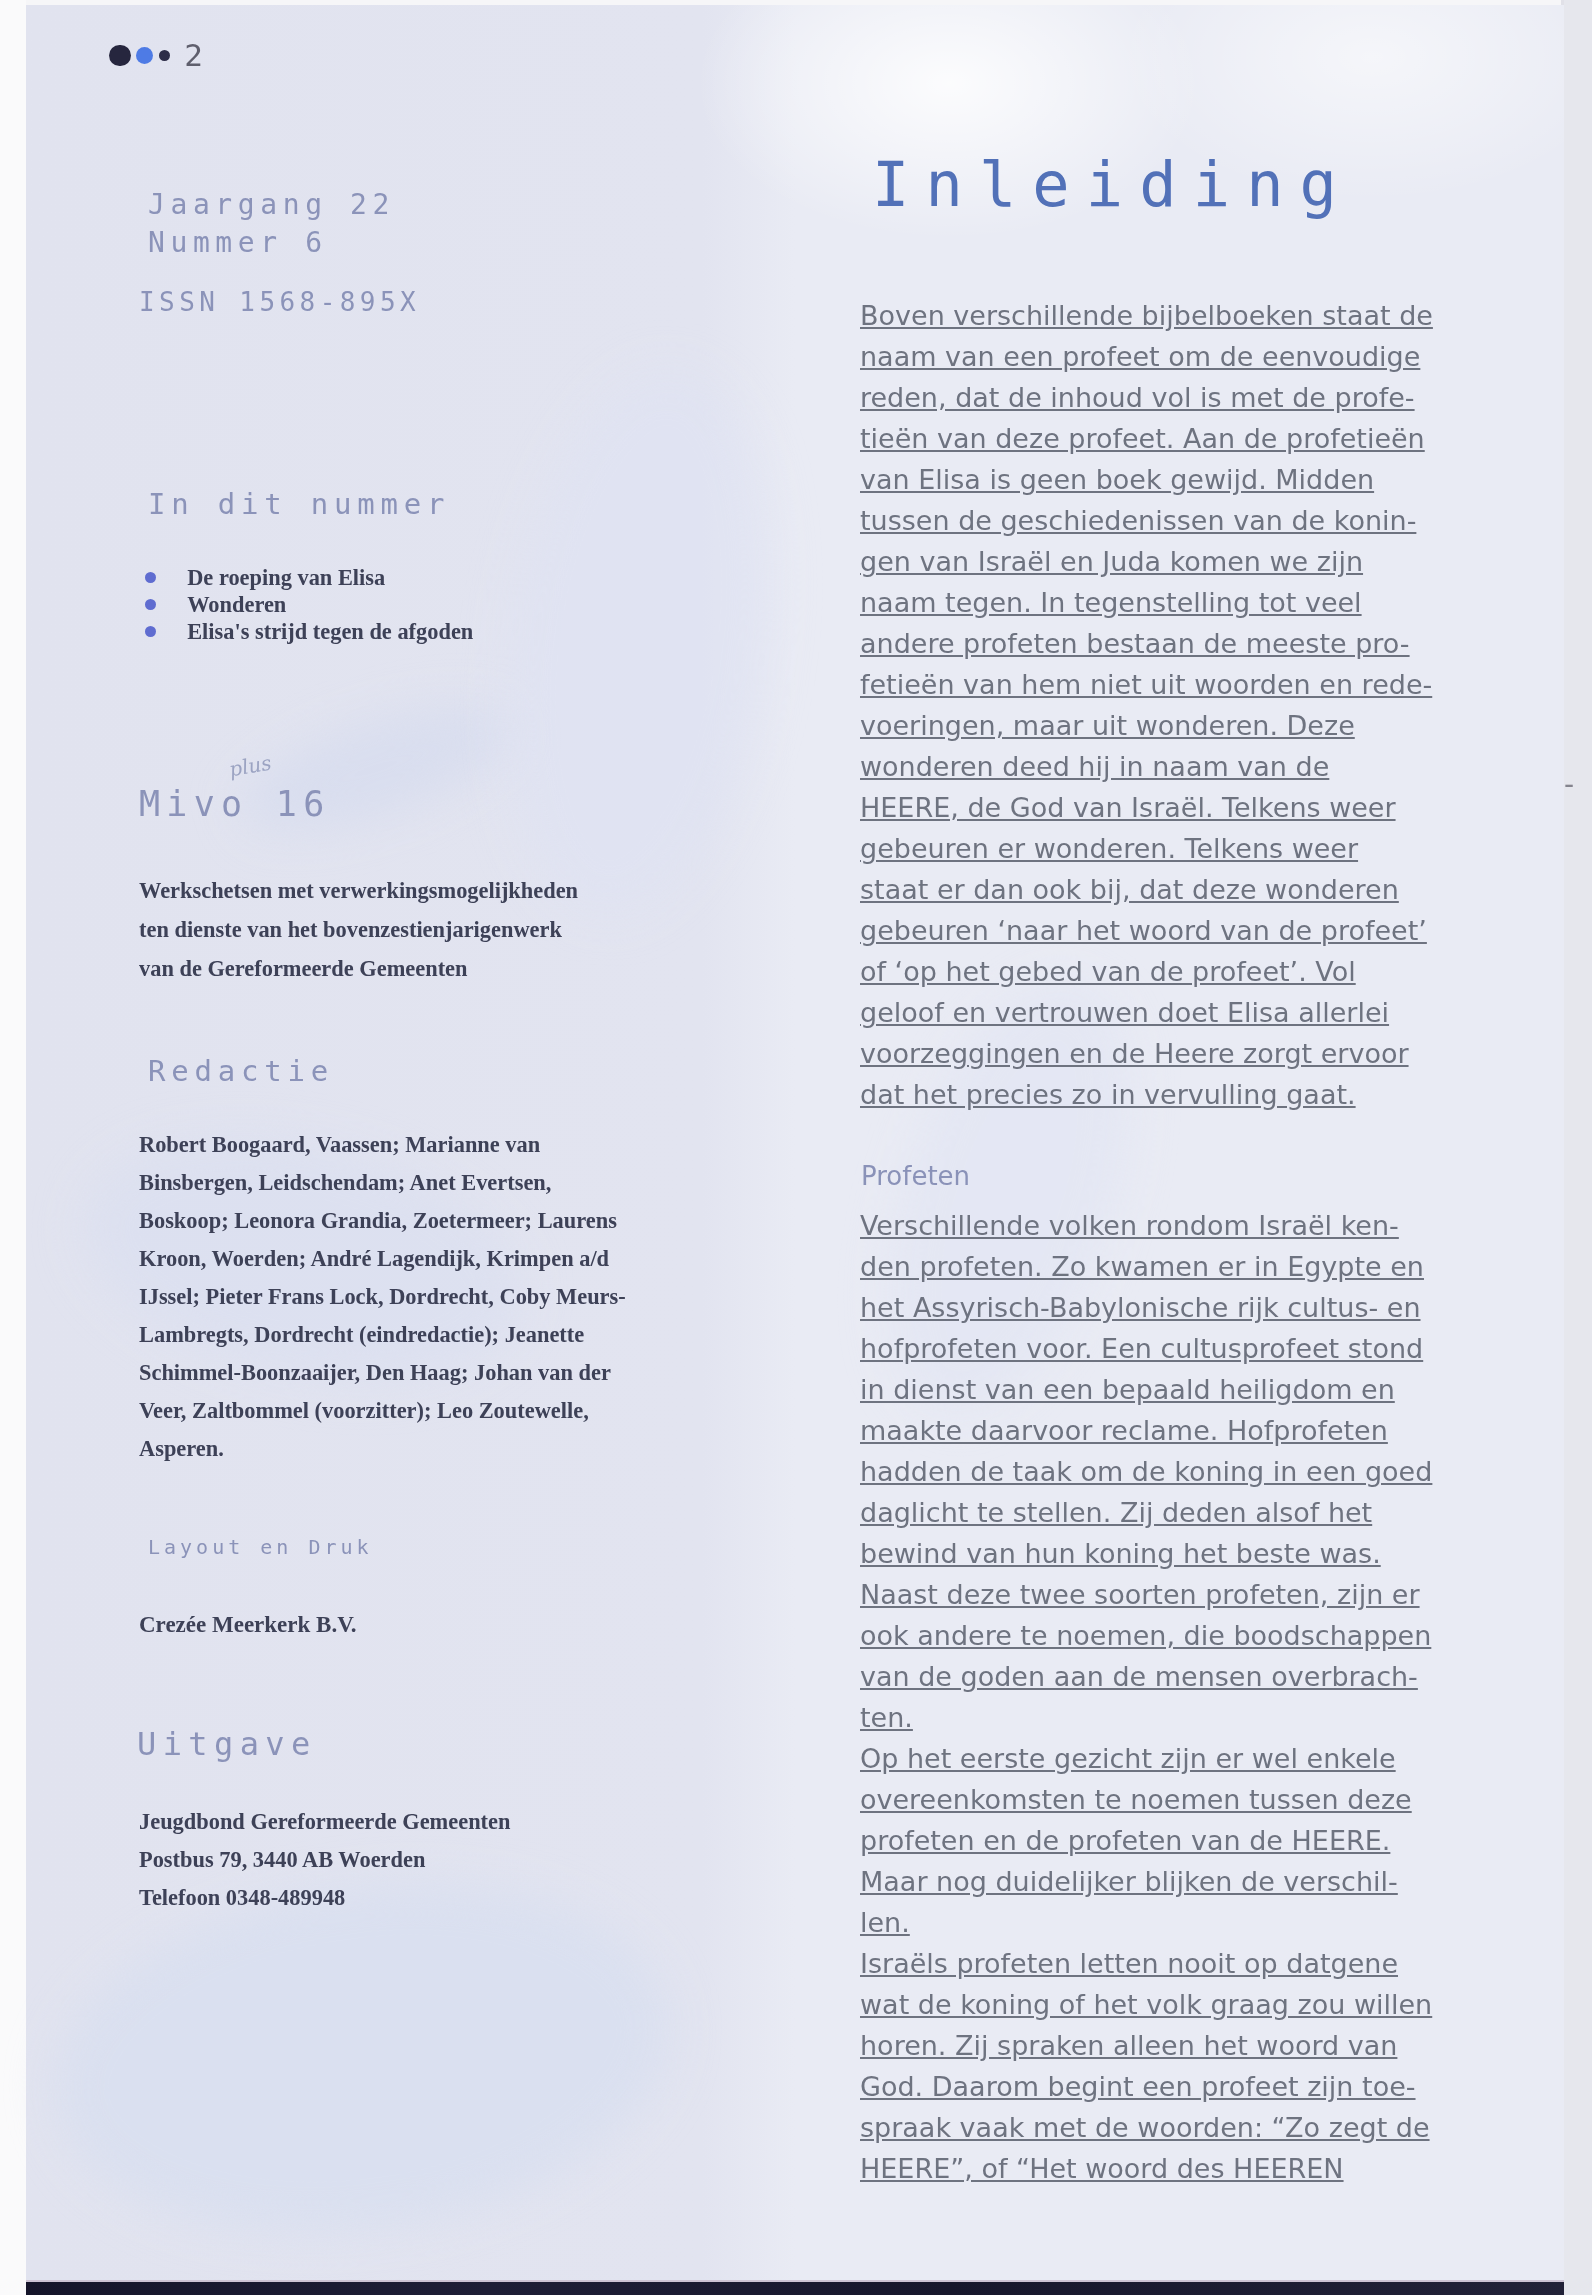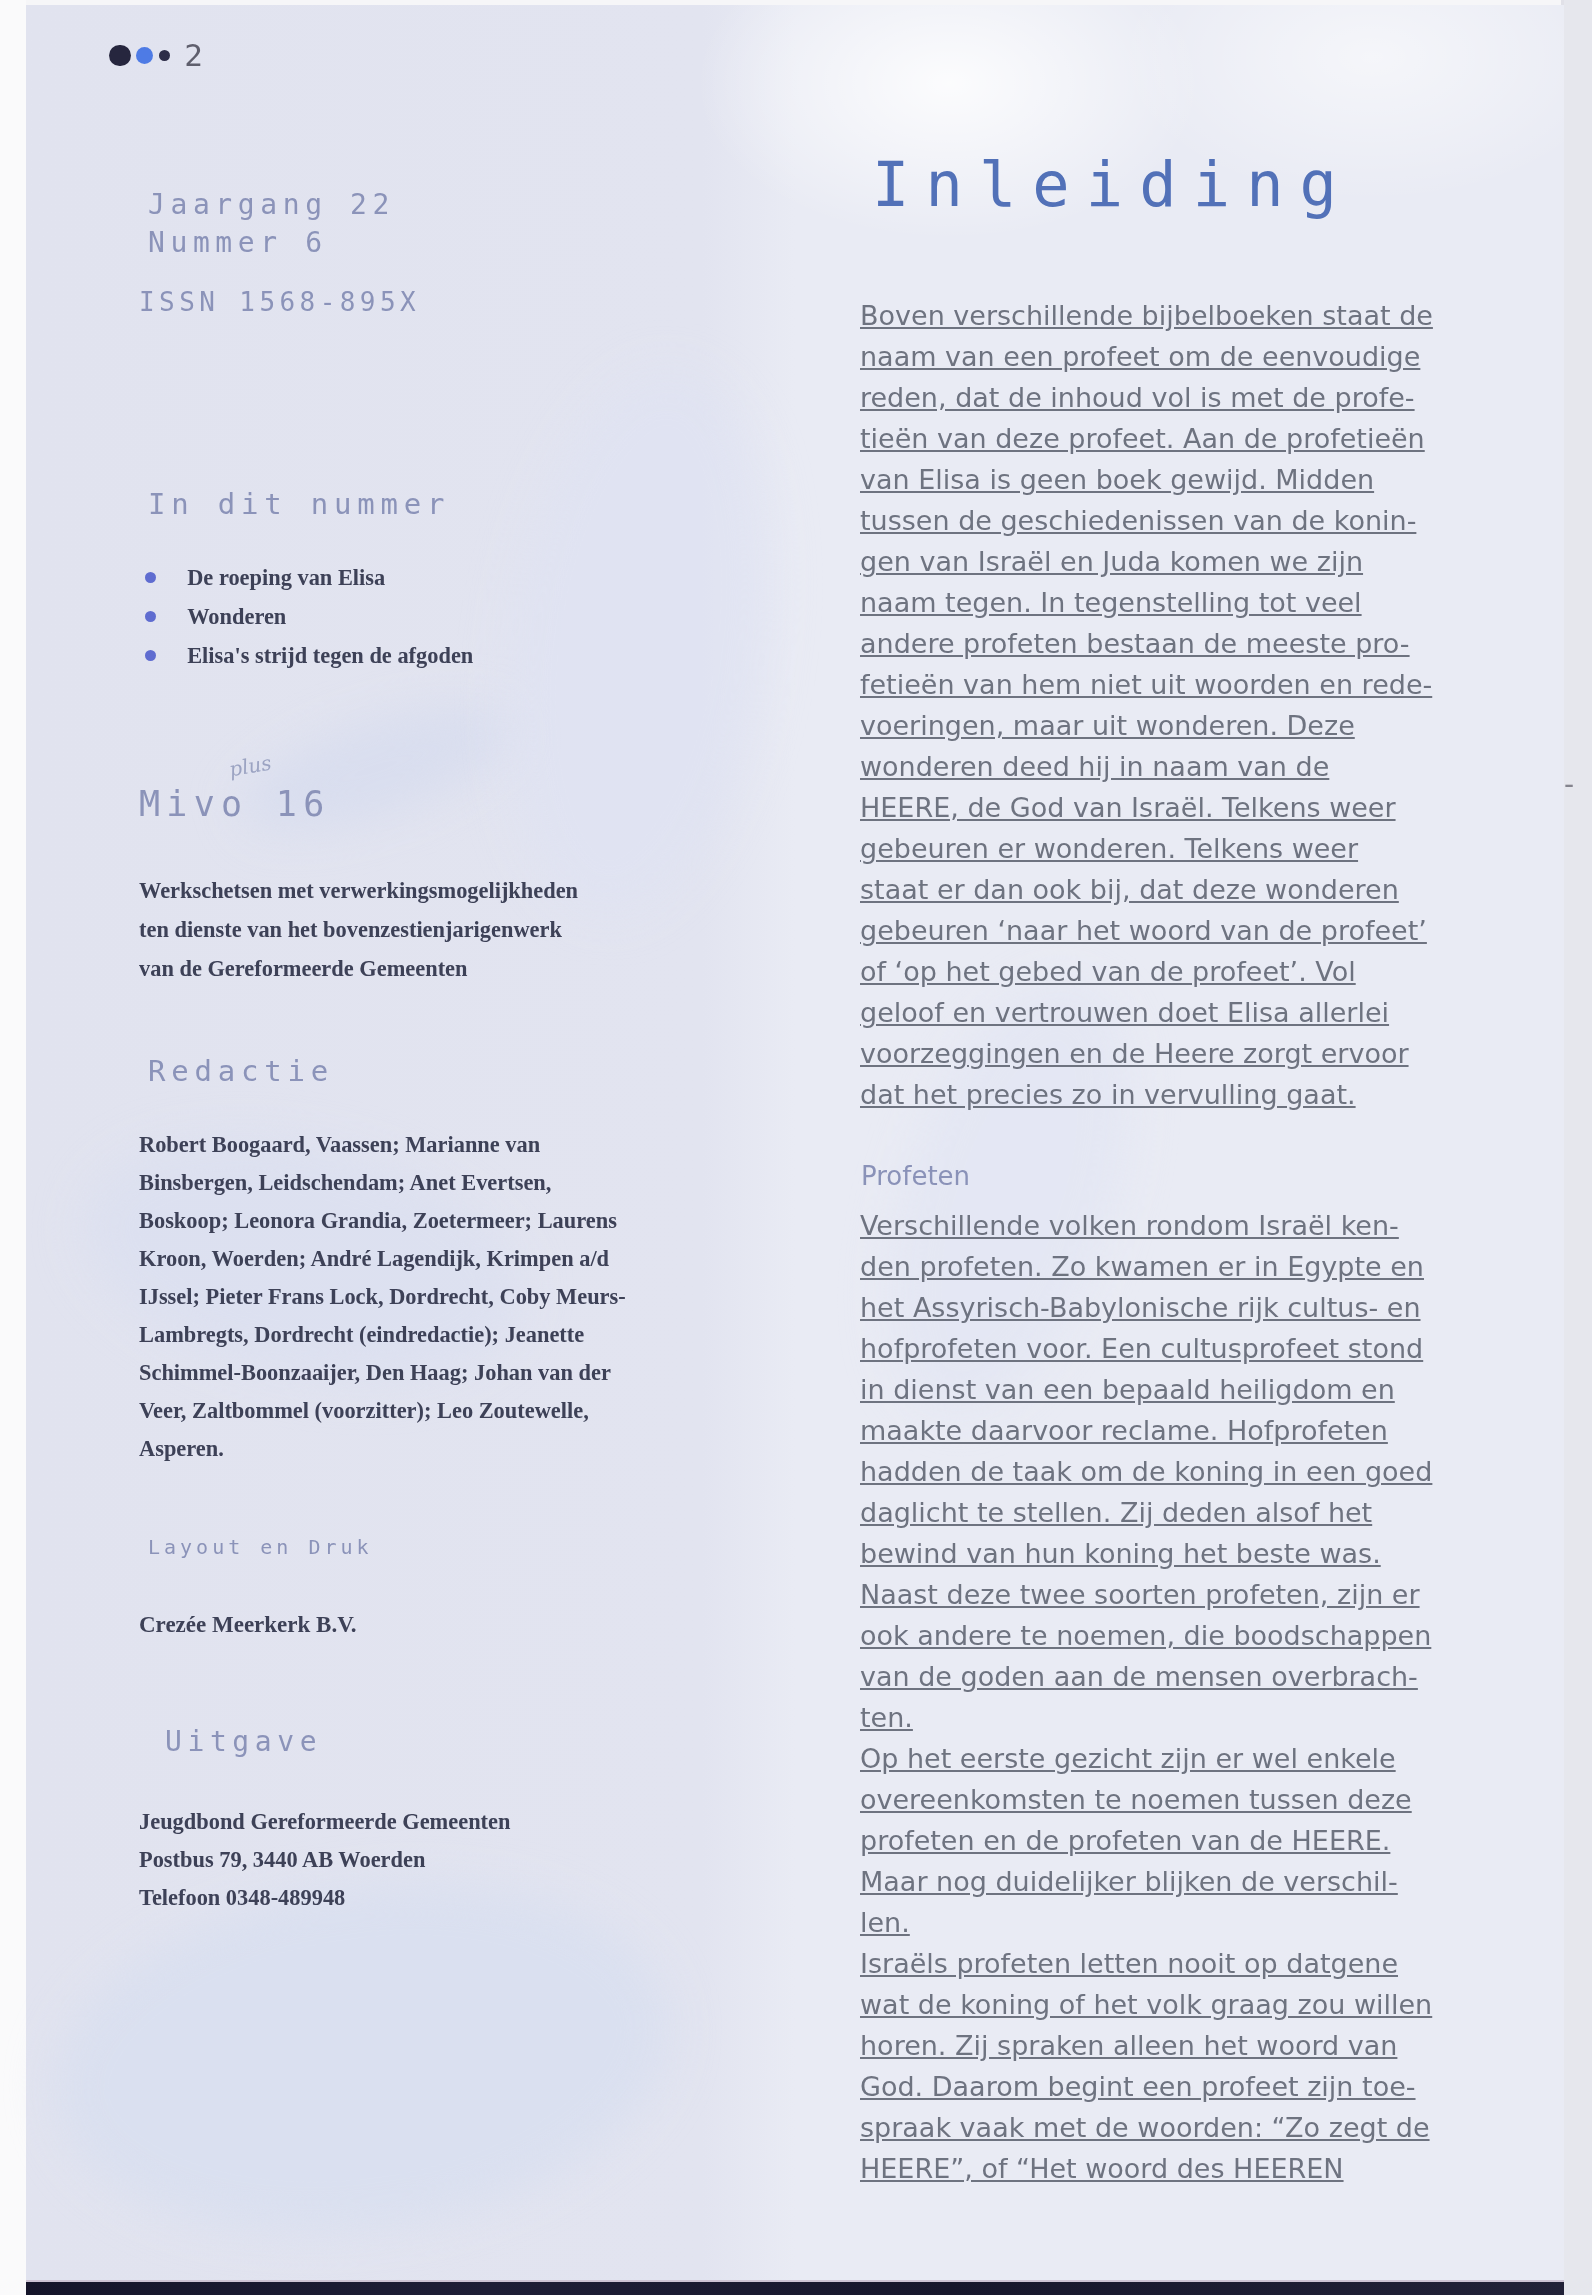--- a/index.html
+++ b/index.html
@@ -37,37 +37,37 @@
   .dot1{width:21.6px;height:21.6px;background:#26263e;}
   .dot2{width:17.3px;height:17.3px;background:#4e7be5;margin-left:5.2px;}
   .dot3{width:11.2px;height:11.2px;background:#2d2d48;margin-left:6px;}
   .pagenum{margin-left:14px;font-size:31px;color:#5f5f6d;line-height:1;}
 
   .mono-h{color:#8b93b9;letter-spacing:.2em;white-space:pre-line;margin-left:9px;}
   .masthead{position:absolute;left:113px;top:181px;font-size:28px;line-height:38px;}
   .issn{position:absolute;left:113px;top:282px;font-size:26px;letter-spacing:.17em;color:#8b93b9;}
 
   .toc-h{position:absolute;left:113px;top:482px;font-size:29px;}
-  .toc-list{position:absolute;left:119px;top:559px;display:flex;flex-direction:column;gap:12px;}
+  .toc-list{position:absolute;left:119px;top:559px;display:flex;flex-direction:column;}
   .toc-item{display:flex;align-items:flex-start;}
   .toc-bullet{width:11.2px;height:11.2px;border-radius:50%;background:#5f6cd0;margin-top:7.8px;flex:0 0 auto;}
   .toc-label{margin-left:31px;font-size:22.4px;line-height:27px;}
 
   .mivo-plus{position:absolute;left:203px;top:749px;font-family:"DejaVu Serif",serif;font-style:italic;
     font-size:20px;color:#9ba3c2;transform:rotate(-10deg);}
   .mivo-title{position:absolute;left:113px;top:779px;font-size:35px;letter-spacing:.18em;color:#8b93b9;}
   .mivo-desc{position:absolute;left:113px;top:866px;width:604px;font-size:22.4px;line-height:39px;white-space:pre-line;}
 
   .redactie-h{position:absolute;left:113px;top:1049px;font-size:29px;}
   .redactie-body{position:absolute;left:113px;top:1121px;width:621px;font-size:22.4px;line-height:38px;white-space:pre-line;}
 
   .layout-h{position:absolute;left:113px;top:1530px;font-size:20px;}
   .layout-body{position:absolute;left:113px;top:1607px;font-size:23px;}
 
-  .uitgave-h{position:absolute;left:130px;top:1720px;font-size:28px;}
+  .uitgave-h{position:absolute;left:102px;top:1720px;font-size:32px;}
   .uitgave-body{position:absolute;left:113px;top:1798px;width:604px;font-size:22.4px;line-height:38px;white-space:pre-line;}
 
   .article-title{position:absolute;left:832px;top:143px;font-size:62px;letter-spacing:.26em;color:#5271b8;margin-left:14px;}
   .article-p{width:699px;font-size:27px;line-height:41px;color:#6e7380;white-space:pre-line;text-decoration:underline;}
   .article-p1{position:absolute;left:834px;top:290px;}
   .article-sub{position:absolute;left:835px;top:1156px;font-size:26px;color:#8a92b8;}
   .article-p2{position:absolute;left:834px;top:1200px;}
 
   .margin-dash{position:absolute;left:1538px;top:763px;font-size:28px;color:#84848e;}
 

